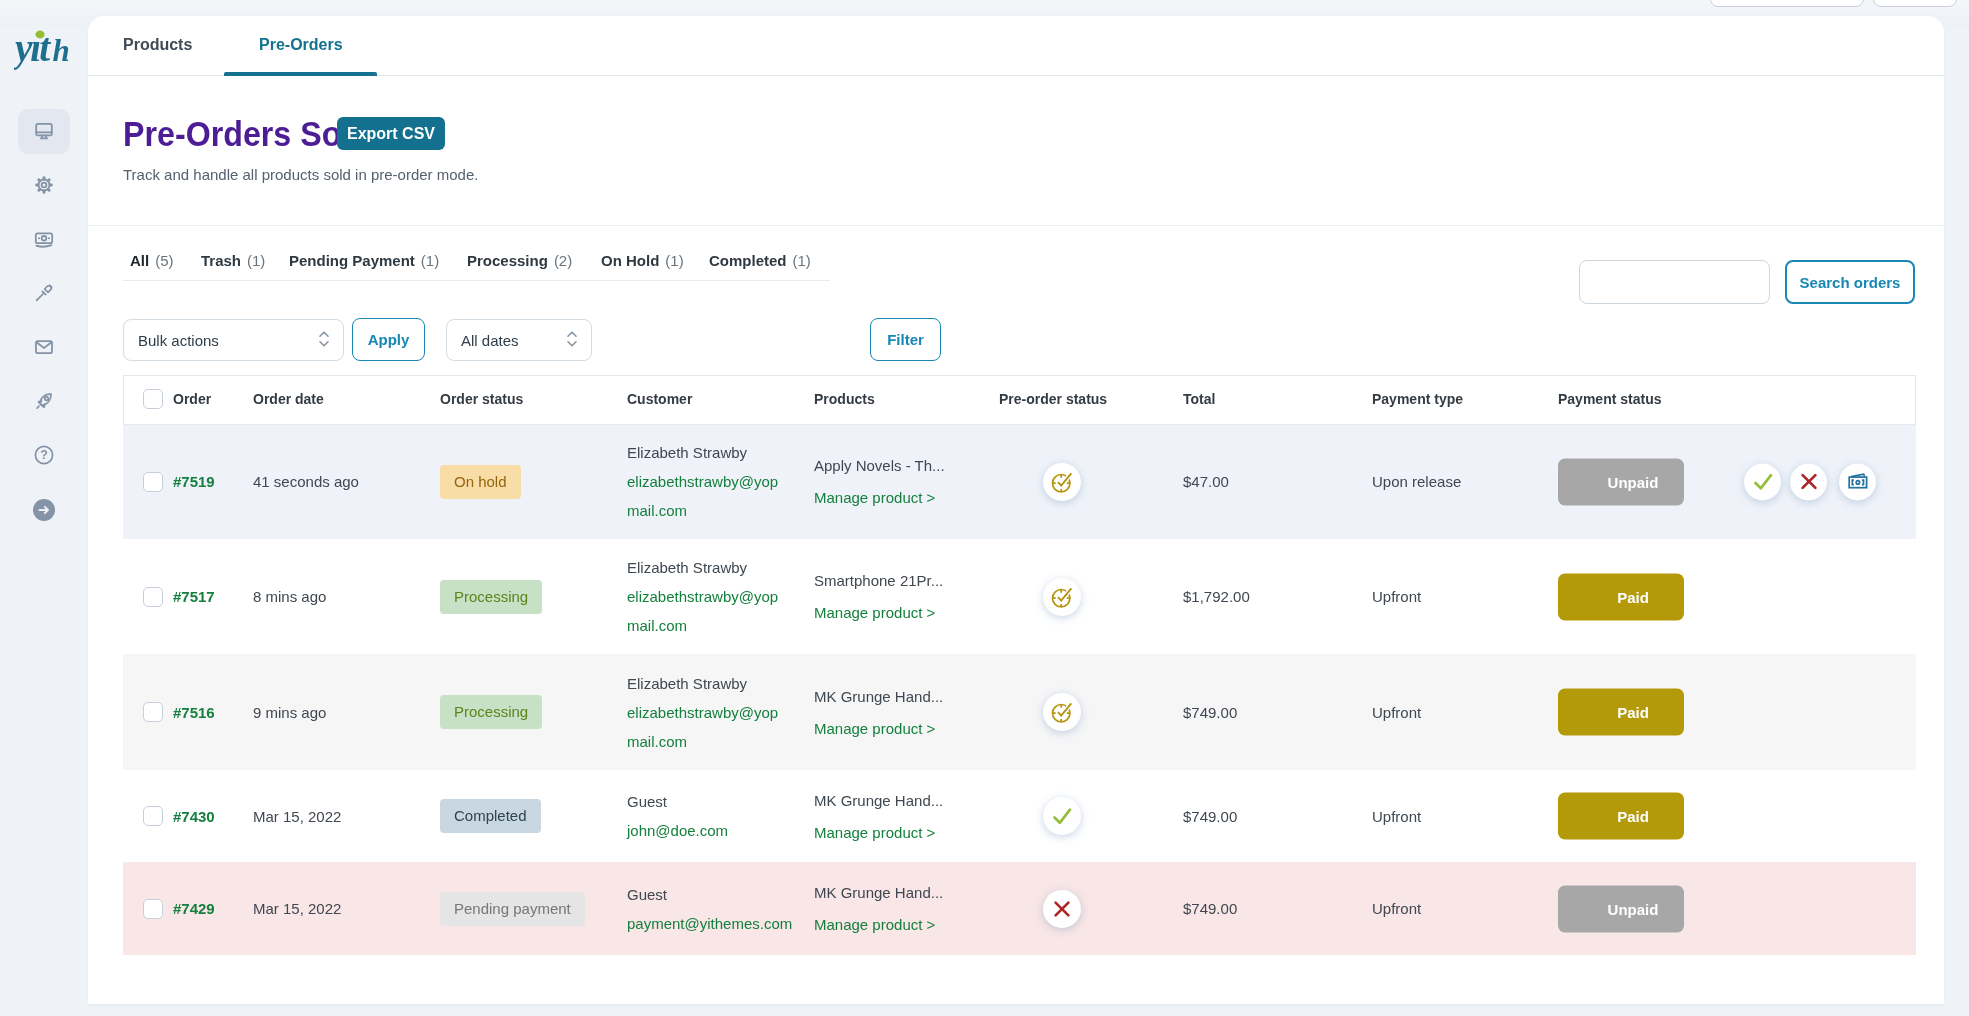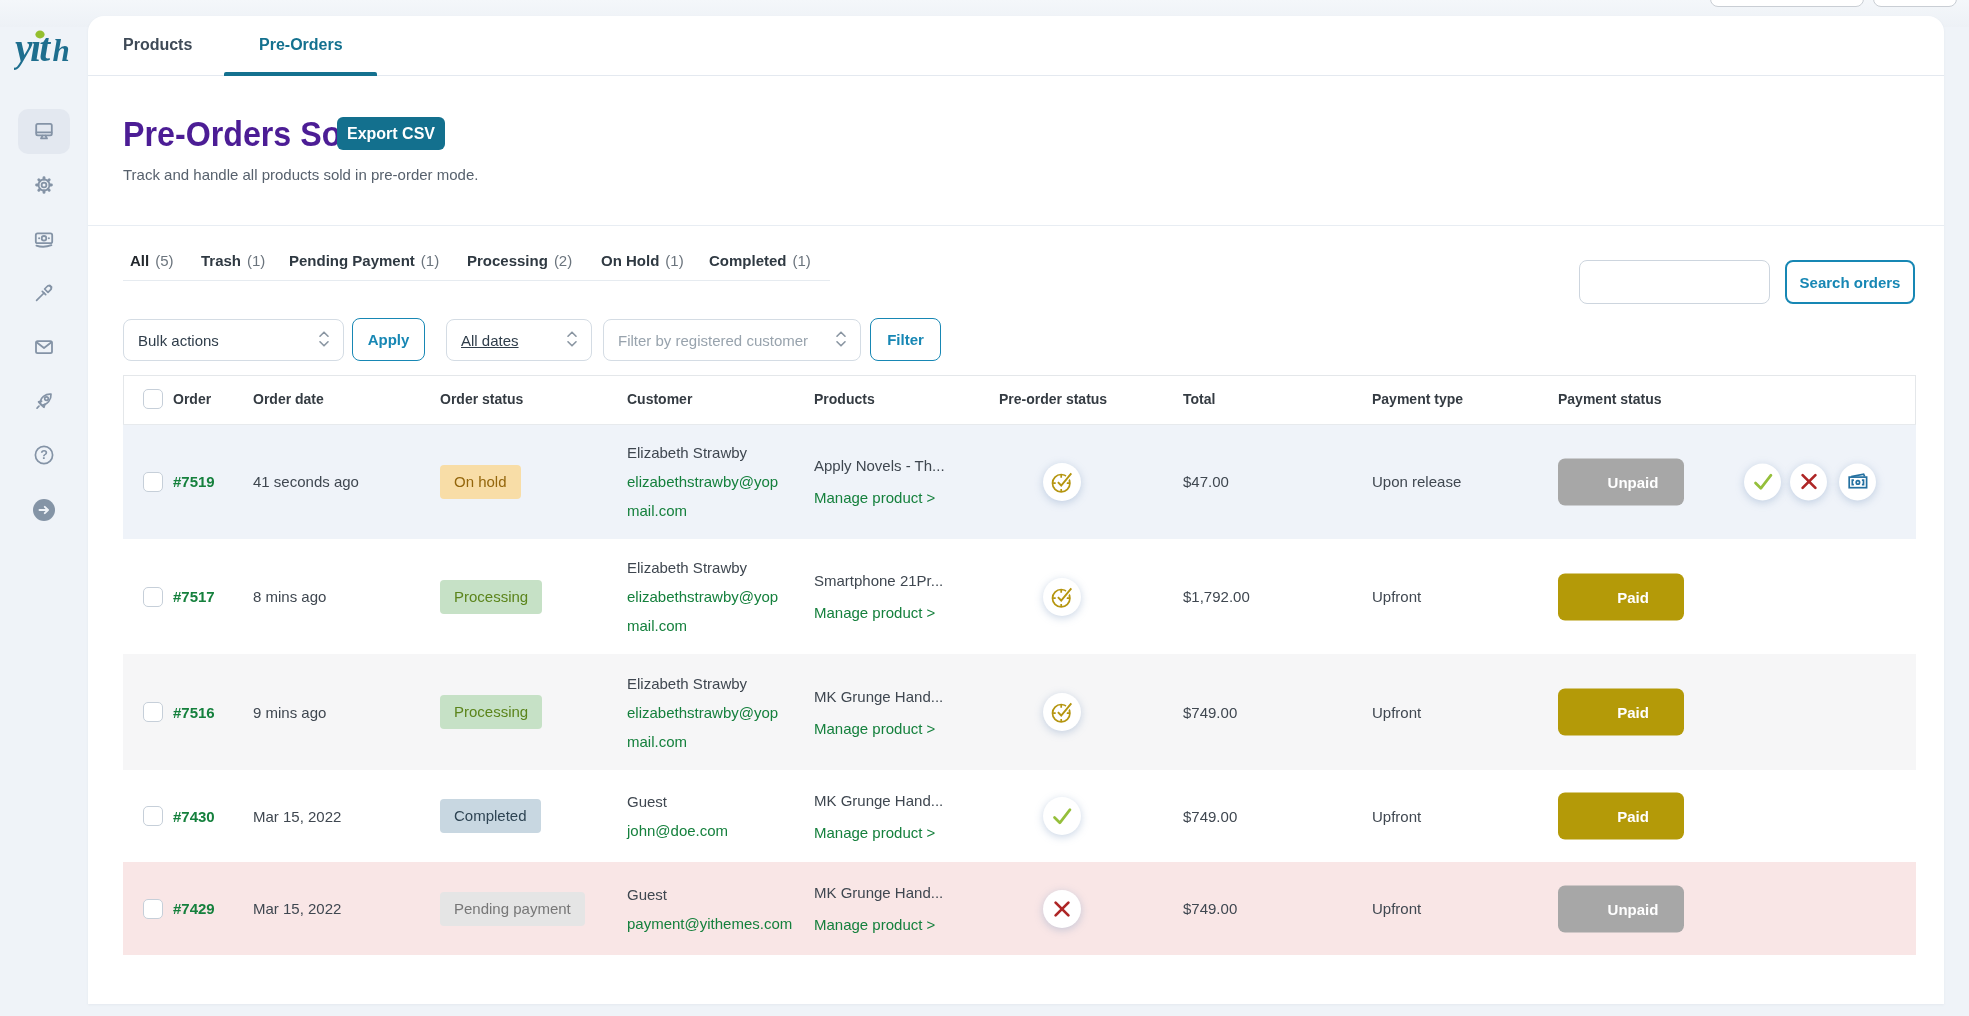--- a/index.html
+++ b/index.html
@@ -34,21 +34,21 @@
 .statusrow .cnt { color:#6b747d; margin-left:6px; font-weight:normal; }
 .statusline { position:absolute; left:35px; top:264px; width:707px; height:1px; background:#e6ebf0; }
 
 .searchinput { position:absolute; left:1491px; top:244px; width:191px; height:44px; background:#fff; border:1px solid #cdd5de; border-radius:8px; }
 .searchbtn { position:absolute; left:1697px; top:244px; width:130px; height:44px; background:#fff; border:2px solid #1787b4; border-radius:8px; color:#1787b4; font-size:15px; font-weight:bold; display:flex; align-items:center; justify-content:center; }
 
 
 .sel { position:absolute; top:303px; height:42px; background:#fff; border:1px solid #d4dce4; border-radius:8px; display:flex; align-items:center; padding:0 14px; font-size:15px; color:#2f3d4a; }
 .sel .chev { margin-left:auto; }
 .sel1 { left:35px; width:221px; }
-.sel2 { left:358px; width:146px;text-decoration:underline; }
+.sel2 { left:358px; width:146px; }
 .sel3 { left:515px; width:258px; color:#98a3ad; }
 .btn-outline { position:absolute; top:302px; height:43px; background:#fff; border:1.5px solid #1787b4; border-radius:8px; color:#1787b4; font-size:15px; font-weight:bold; display:flex; align-items:center; justify-content:center; }
 .applybtn { left:264px; width:73px; }
 .filterbtn { left:782px; width:71px; }
 
 
 table { position:absolute; left:35px; top:359px; width:1793px; border-collapse:collapse; table-layout:fixed; font-size:15px; }
 table, th, td { border:0; }
 .twrap { position:absolute; left:35px; top:359px; width:1793px; height:580px; border:1px solid #e4e7ea; }
 th { height:49px; text-align:left; font-size:14px; font-weight:bold; color:#343b42; vertical-align:middle; border-bottom:1px solid #e7eaed; }
@@ -181,24 +181,20 @@
 
   <div class="sel sel1">Bulk actions <span class="chev"><svg width="10" height="18" viewBox="0 0 10 18" fill="none" stroke="#8a96a2" stroke-width="1.6" stroke-linecap="round" stroke-linejoin="round">
           <path d="M1 6.2 L5 2.2 L9 6.2"></path>
           <path d="M1 11.8 L5 15.8 L9 11.8"></path>
         </svg></span></div>
   <div class="btn-outline applybtn">Apply</div>
   <div class="sel sel2">All dates <span class="chev"><svg width="10" height="18" viewBox="0 0 10 18" fill="none" stroke="#8a96a2" stroke-width="1.6" stroke-linecap="round" stroke-linejoin="round">
           <path d="M1 6.2 L5 2.2 L9 6.2"></path>
           <path d="M1 11.8 L5 15.8 L9 11.8"></path>
         </svg></span></div>
-  <div class="sel sel3">Filter by registered customer <span class="chev"><svg width="10" height="18" viewBox="0 0 10 18" fill="none" stroke="#8a96a2" stroke-width="1.6" stroke-linecap="round" stroke-linejoin="round">
-          <path d="M1 6.2 L5 2.2 L9 6.2"></path>
-          <path d="M1 11.8 L5 15.8 L9 11.8"></path>
-        </svg></span></div>
   <div class="btn-outline filterbtn">Filter</div>
 
   <div class="twrap"></div>
   <table>
     <colgroup>
       <col style="width:50px">
         <col style="width:80px">
         <col style="width:187px">
         <col style="width:187px">
         <col style="width:187px">

